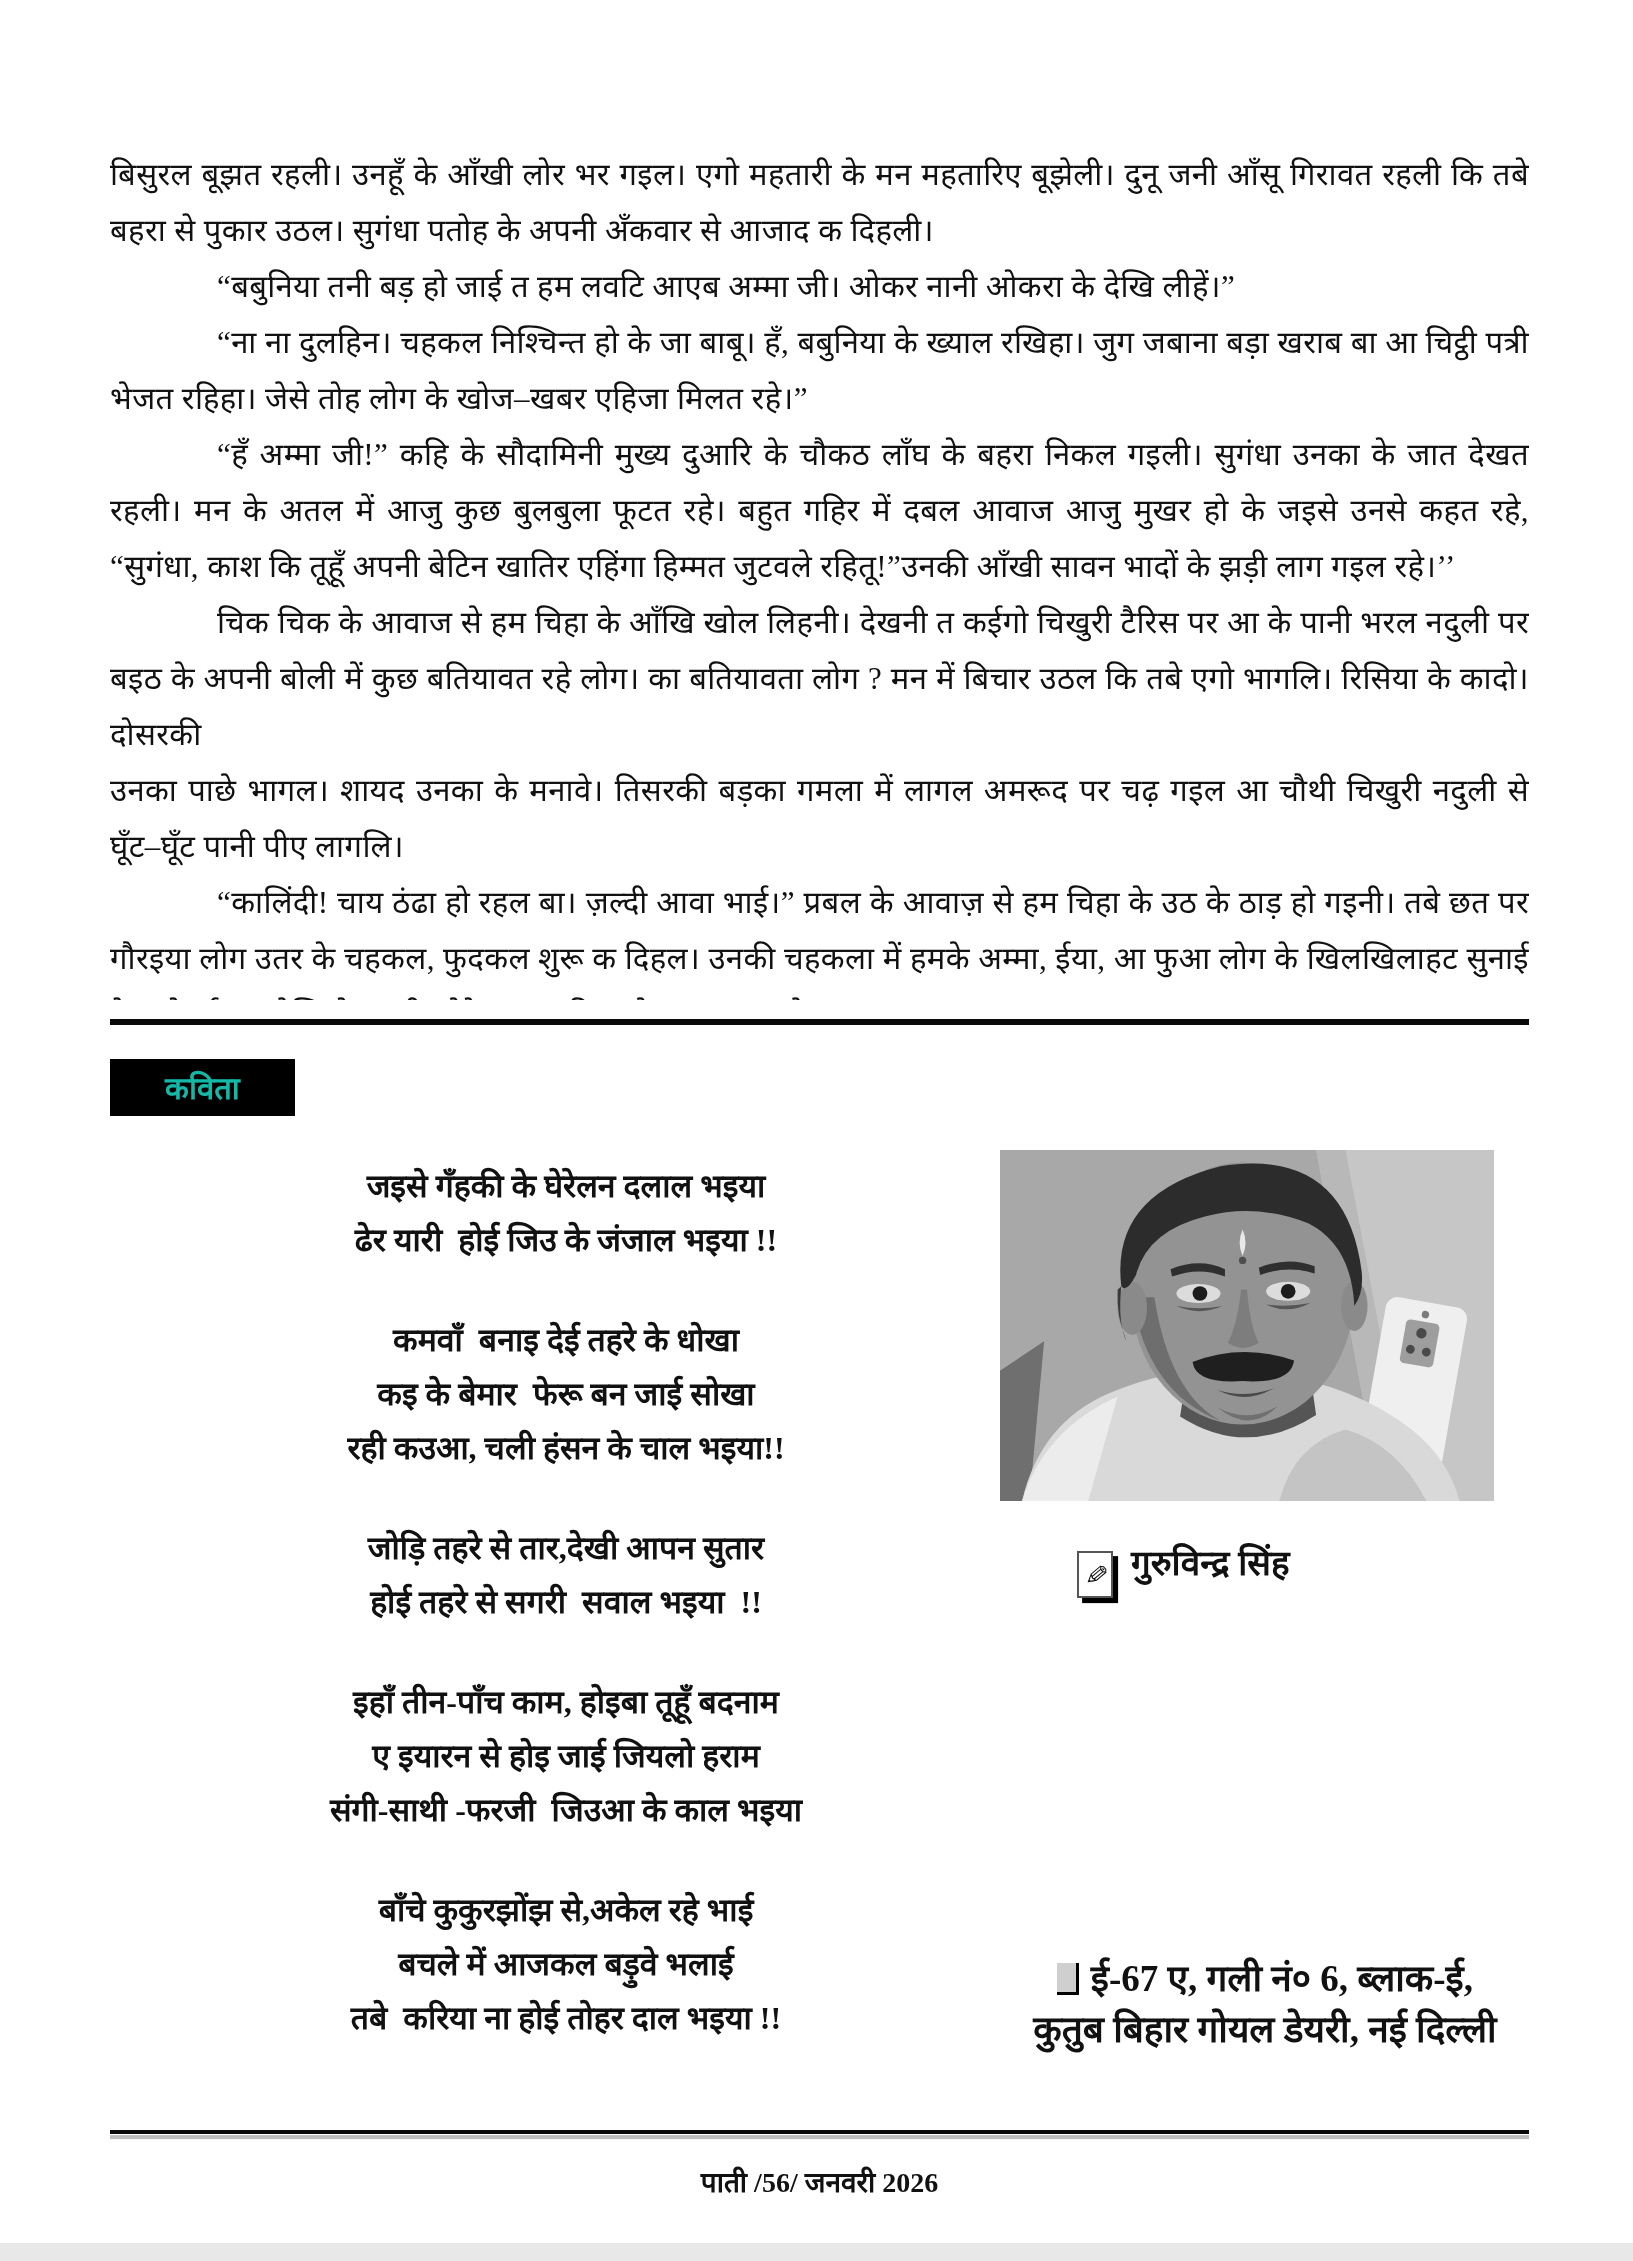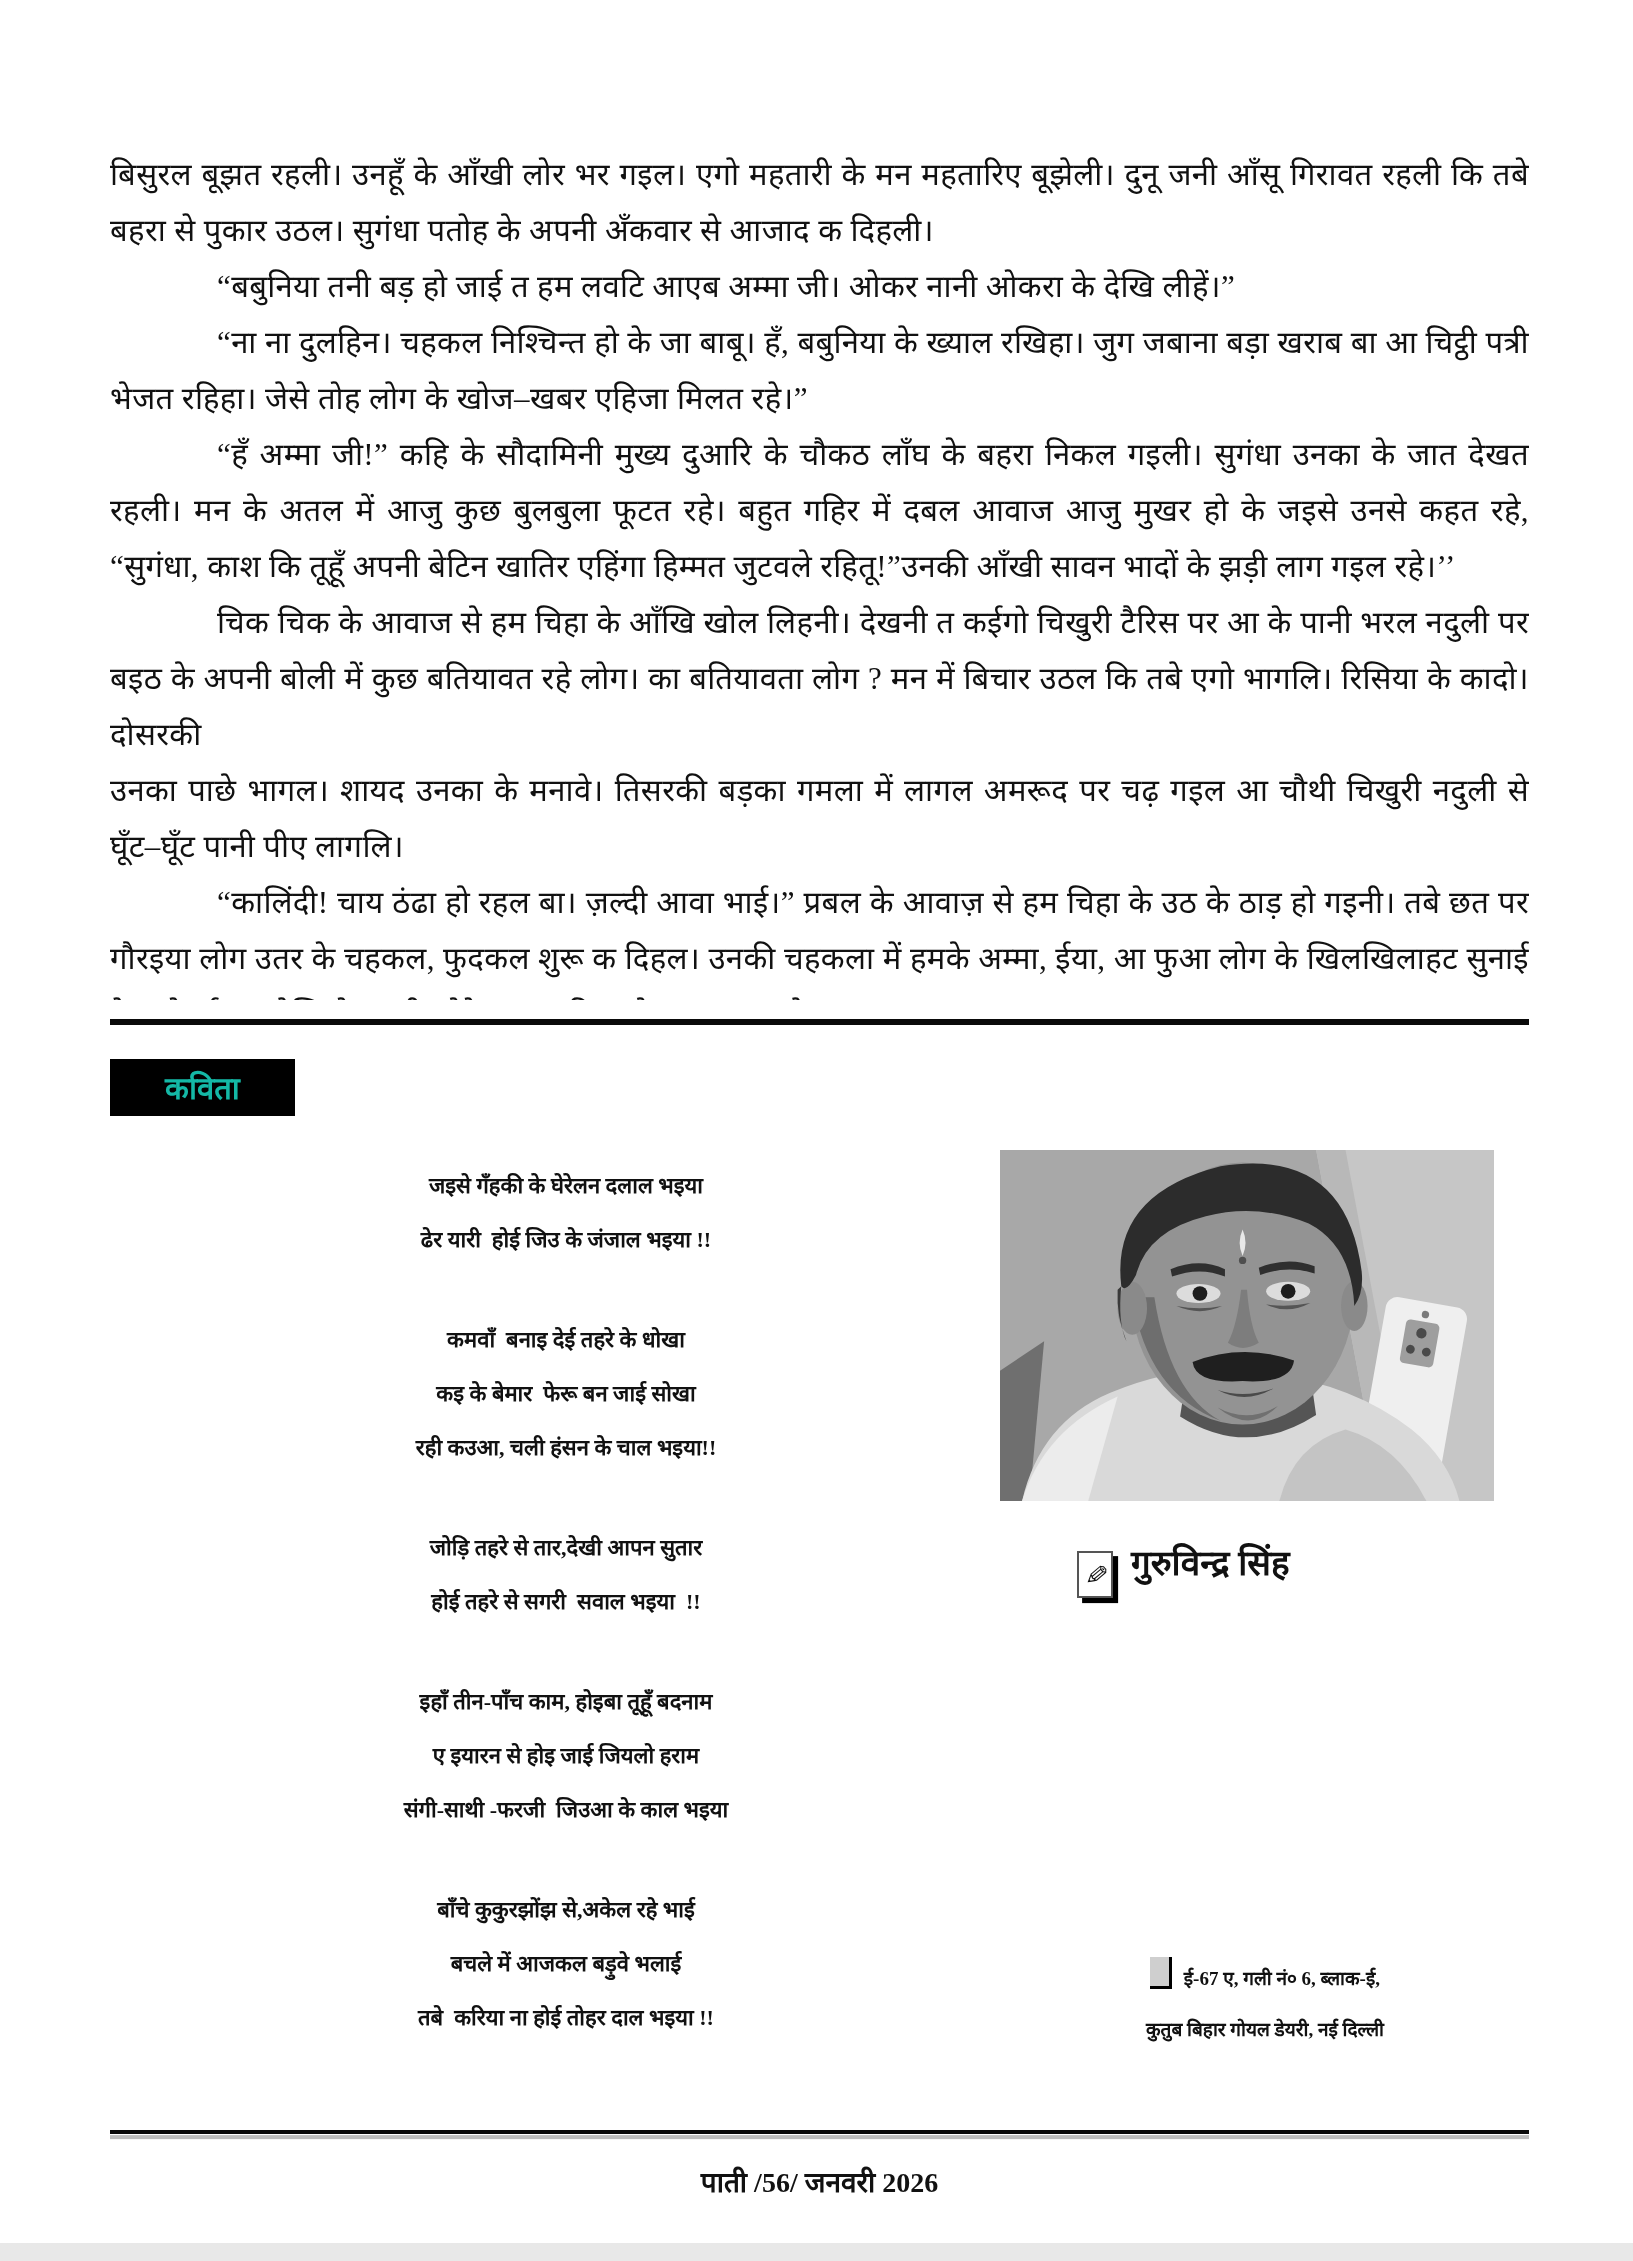--- a/index.html
+++ b/index.html
@@ -55,21 +55,21 @@
     color:#14b8a6;
     display:flex;align-items:center;justify-content:center;
     font-size:31px;font-weight:bold;
   }
 
   
   .poem-section{position:relative;margin-top:34px;height:960px;}
   .poem{
     position:absolute;left:0;top:8.8px;width:912px;
     text-align:center;
-    font-size:22px;font-weight:600;
+    font-size:32px;font-weight:600;
   }
   .stanza{margin:0 0 46px 0;}
   .stanza .line{line-height:54px;white-space:pre-wrap;}
 
   .photo-frame{position:absolute;left:890px;top:0;width:494px;height:351px;}
   .photo-frame svg{display:block;width:100%;height:100%;}
 
   .poet-line{
     position:absolute;left:831px;top:388px;width:485px;
     text-align:center;
@@ -85,21 +85,21 @@
     margin-right:17.6px;
     vertical-align:-8.8px;
     font-size:28px;line-height:43px;text-align:center;
     font-weight:normal;
   }
   .pen-glyph{display:inline-block;transform:rotate(95deg);}
 
   .poet-address{
     position:absolute;left:846px;top:803px;width:618px;
     text-align:center;
-    font-size:19px;font-weight:bold;
+    font-size:37px;font-weight:bold;
     line-height:51px;
   }
   .poet-address .sq-bullet{width:19px;height:29px;border-right-width:3.7px;border-bottom-width:3.7px;margin-right:11.8px;vertical-align:-4.4px;}
 
   
   .footer-text{
     margin-top:28px;
     text-align:center;
     font-size:28px;font-weight:bold;
   }

